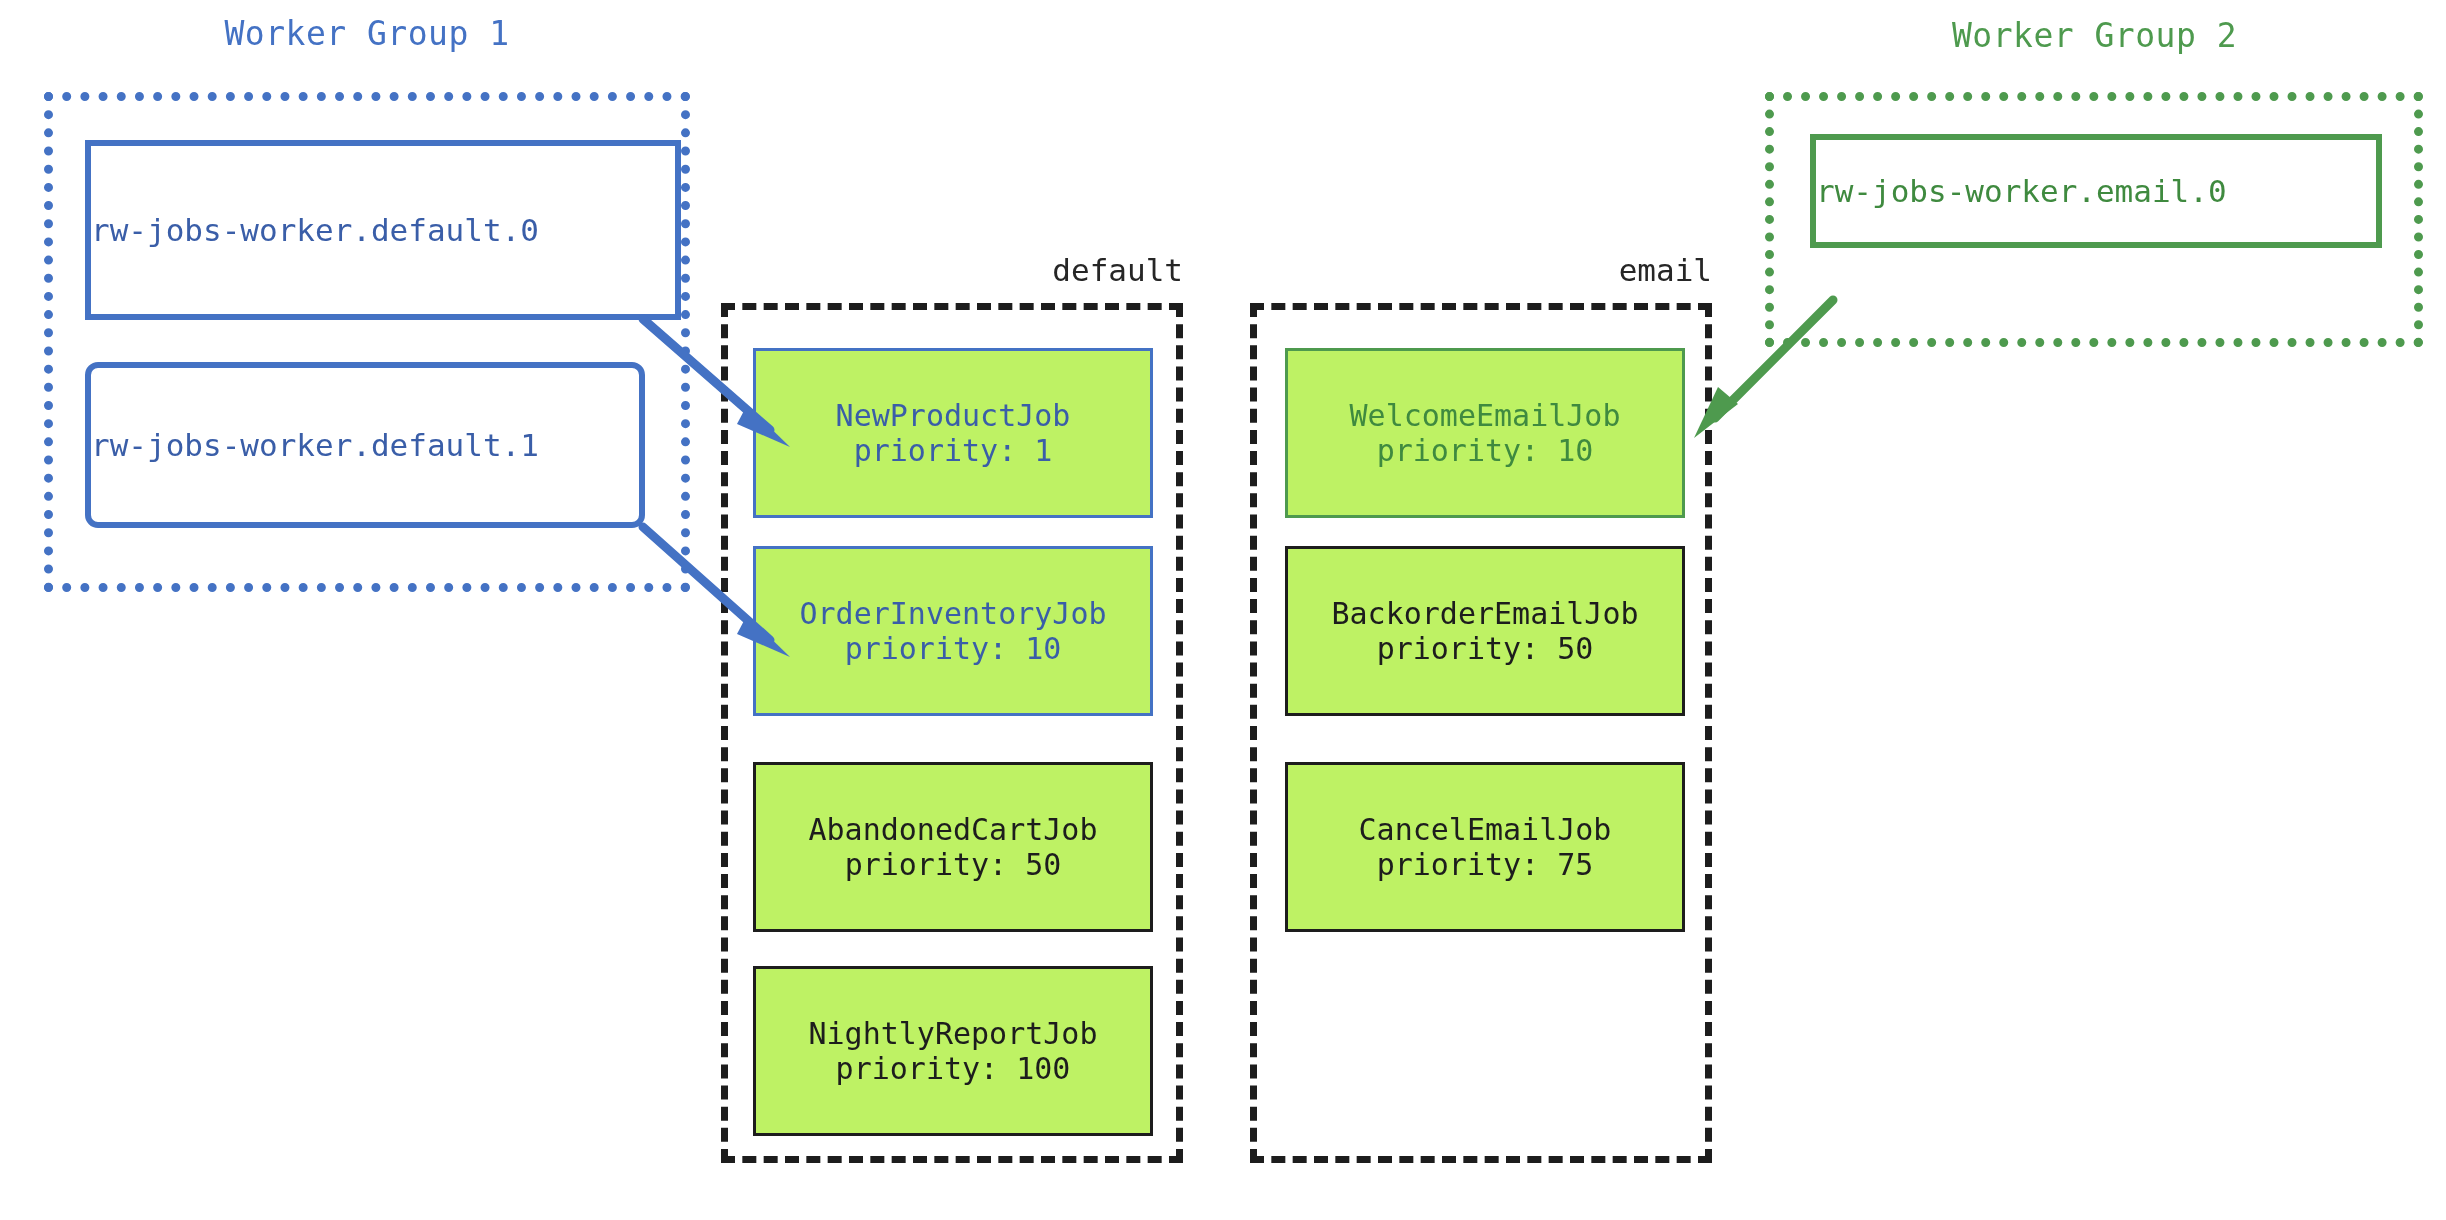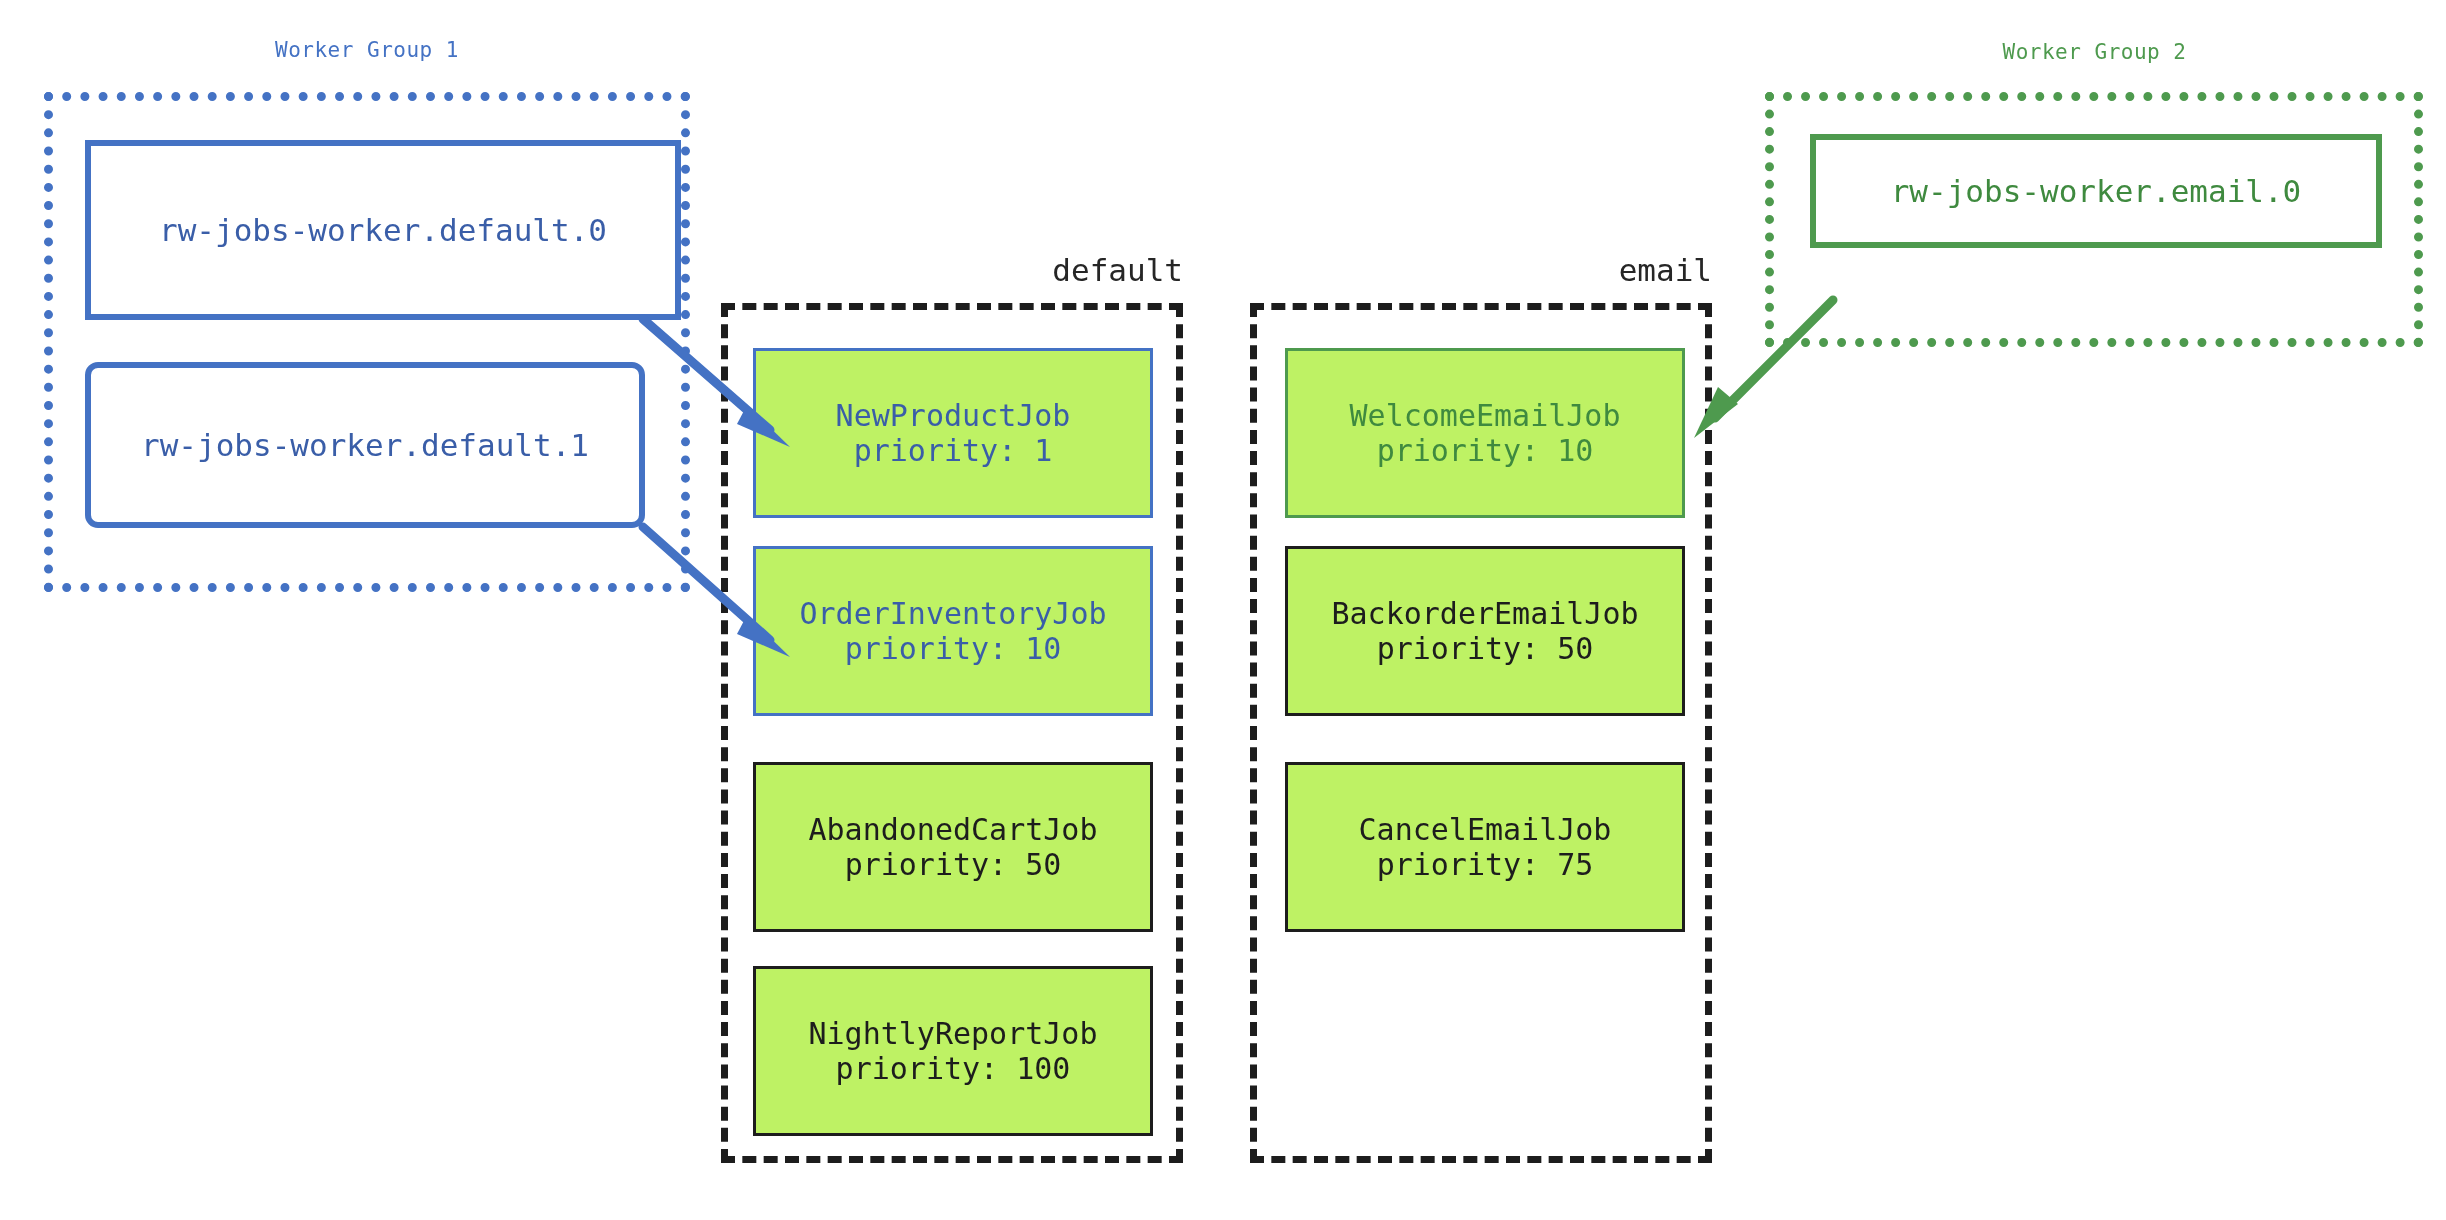--- a/index.html
+++ b/index.html
@@ -16,26 +16,25 @@
   #canvas {
     position: relative;
     width: 2446px;
     height: 1220px;
     background: #ffffff;
   }
 
   
   .group-title {
     position: absolute;
-    font-size: 21px;
+    font-size: 33px;
     letter-spacing: 0.5px;
     white-space: nowrap;
     text-align: center;
     font-family: "DejaVu Sans Mono", "Liberation Mono", monospace;
-    margin-top: 24px;
   }
   #wg1-title { left: 47px;   top: 14px;  width: 640px; color: #4472c4; }
   #wg2-title { left: 1768px; top: 16px;  width: 653px; color: #4e9a4e; }
 
   
   .queue-title {
     position: absolute;
     font-size: 31px;
     color: #262626;
     white-space: nowrap;
@@ -62,21 +61,21 @@
   }
 
   
   .worker-node {
     position: absolute;
     box-sizing: border-box;
     background: #ffffff;
     border: 6px solid #4472c4;
     display: flex;
     align-items: center;
-    justify-content: center;
+    justify-content: flex-start;
     font-size: 31px;
     color: #3a5ea8;
     white-space: nowrap;
   }
   #worker-node-default-0 { left: 85px;  top: 140px; width: 596px; height: 180px; }
   #worker-node-default-1 { left: 85px;  top: 362px; width: 560px; height: 166px; border-radius: 13px; }
   #worker-node-email-0 {
     left: 1810px; top: 134px; width: 572px; height: 114px;
     border-color: #4e9a4e; color: #3f8a3f;
   }

